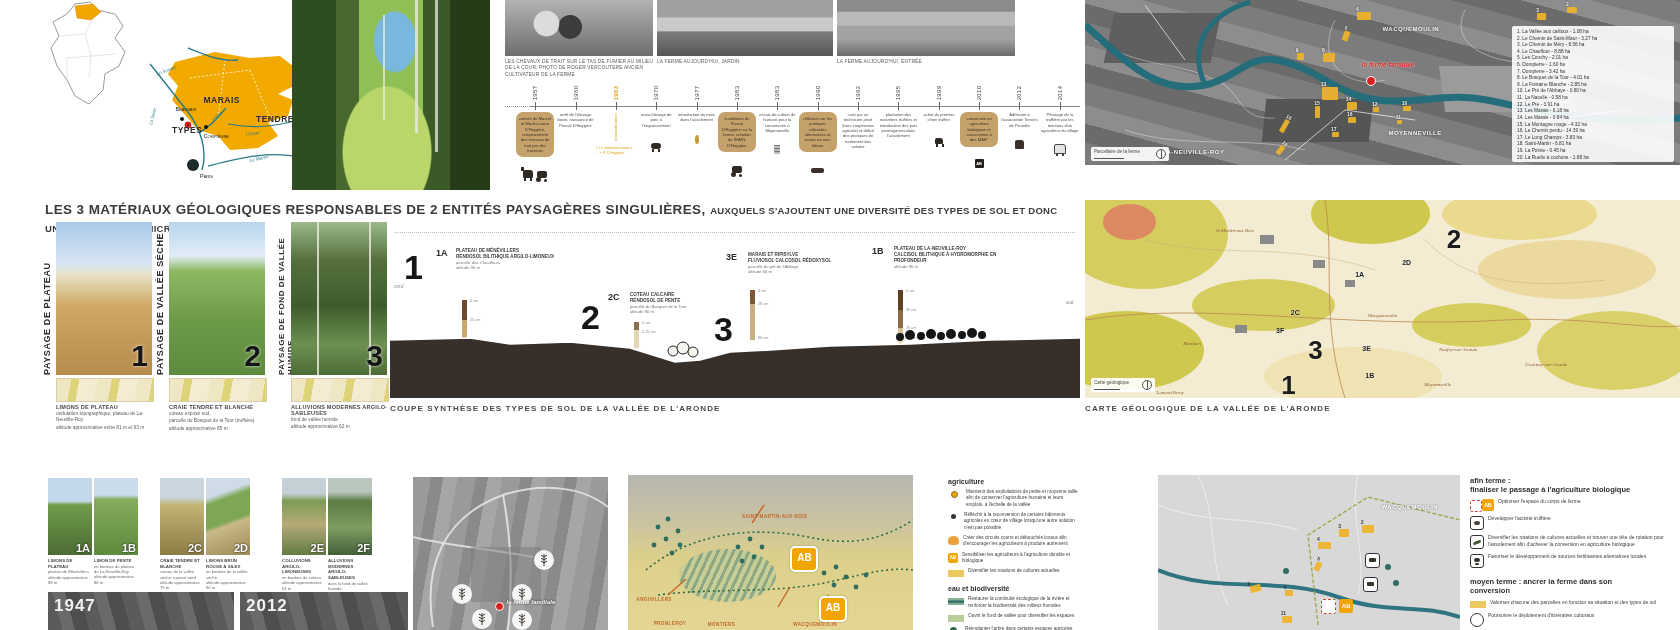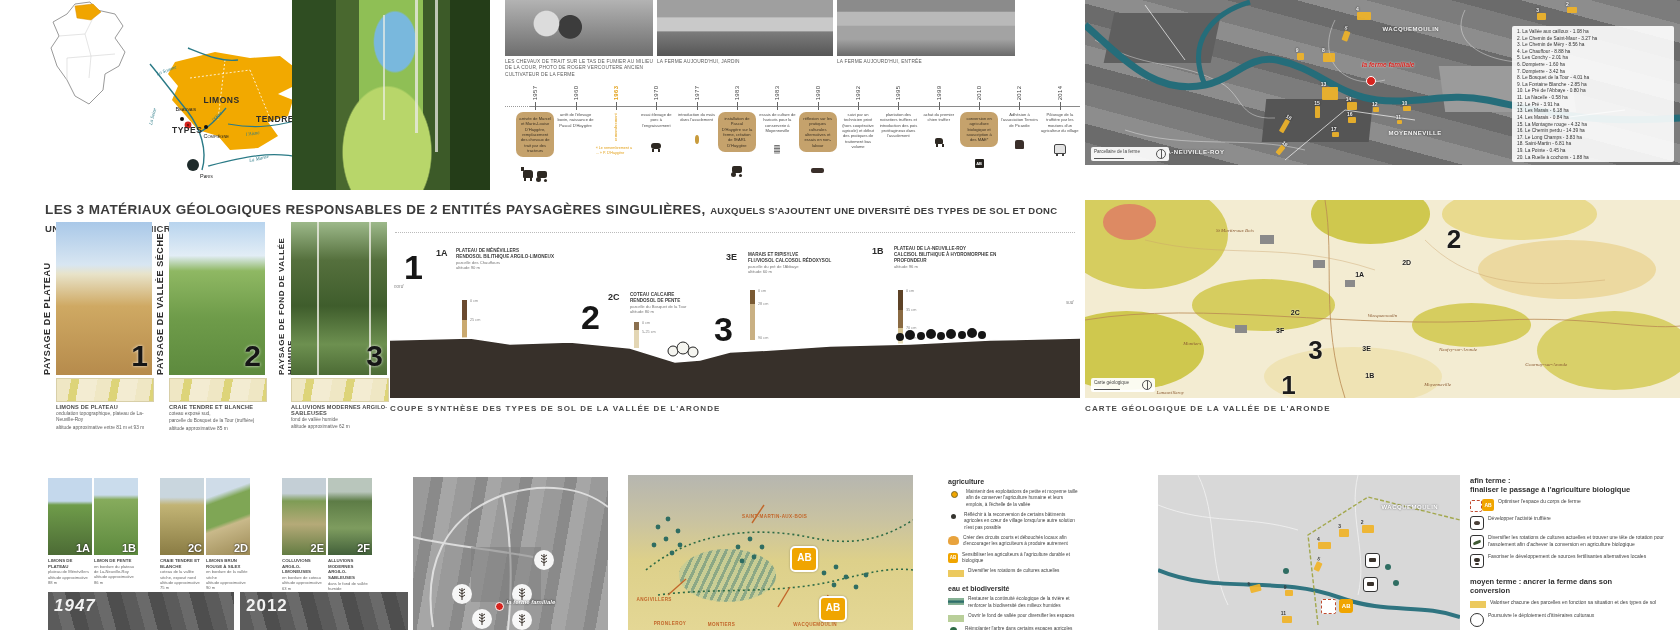--- a/index.html
+++ b/index.html
@@ -133,21 +133,21 @@
       <path d="M168,120 C140,128 120,128 98,124" stroke="#2a7a86" stroke-width="1.2" fill="none"></path>
       <path d="M172,158 C140,150 110,158 78,166" stroke="#2a7a86" stroke-width="1.2" fill="none"></path>
       <circle cx="63" cy="165" r="6" fill="#1d2a2a"></circle>
       <circle cx="52" cy="119" r="2" fill="#111"></circle>
       <circle cx="76" cy="127" r="2" fill="#111"></circle>
       <circle cx="58" cy="125" r="3.4" fill="#d6231e"></circle>
       <circle cx="58" cy="125" r="1.2" fill="#7a1410"></circle>
     </svg>
     <div>
 
-        <div class="abs" style="font-size: 8.5px; font-weight: bold; color: rgb(44, 44, 44); letter-spacing: 0.5px; left: 42%; top: 50%;">LIMONS</div>
+        <div class="abs" style="font-size: 8.5px; font-weight: bold; color: rgb(44, 44, 44); letter-spacing: 0.5px; left: 42%; top: 50%;">MARAIS</div>
 
         <div class="abs" style="font-size: 8.5px; font-weight: bold; color: rgb(44, 44, 44); letter-spacing: 0.5px; left: 72%; top: 60%;">TENDRE</div>
 
         <div class="abs" style="font-size: 8.5px; font-weight: bold; color: rgb(44, 44, 44); letter-spacing: 0.5px; left: 24%; top: 66%;">TYPES</div>
       </div>
     <div>
 
         <div class="abs" style="font-size: 5.5px; color: rgb(34, 34, 34); font-variant: small-caps; left: 26%; top: 56%;">Beauvais</div>
 
         <div class="abs" style="font-size: 5.5px; color: rgb(34, 34, 34); font-variant: small-caps; left: 42%; top: 70%;">Compiègne</div>
@@ -670,21 +670,21 @@
       <div class="mcap-l">en bordure de coteau</div>
       <div class="mcap-l">altitude approximative 63 m</div>
   </div>
   <div class="abs" style="left:328px;top:558px;width:44px;">
     <div class="mcap-t">ALLUVIONS MODERNES ARGILO-SABLEUSES</div>
       <div class="mcap-l">dans le fond de vallée humide</div>
       <div class="mcap-l">altitude approximative 62 m</div>
   </div>
 
   <div class="abs aerial-dark" style="left:48px;top:592px;width:186px;height:38px;">
-    <span class="yearmark abs" style="left:6px;top:4px;font-style:italic;">1947</span>
+    <span class="yearmark abs" style="left:6px;top:4px;">1947</span>
   </div>
   <div class="abs aerial-dark" style="left:240px;top:592px;width:168px;height:38px;">
     <span class="yearmark abs" style="left:6px;top:4px;">2012</span>
   </div>
 
   <div class="abs" style="left:413px;top:477px;width:195px;height:153px;background:repeating-linear-gradient(100deg,#9a9a9a 0 18px,#8a8a8a 18px 30px,#a6a6a6 30px 44px);overflow:hidden;">
     <svg width="195" height="153" viewBox="0 0 195 153" style="position:absolute;left:0;top:0;">
       <path d="M20,150 C10,90 30,40 90,18 M90,18 C130,5 170,10 195,30 M95,153 C100,100 98,60 90,18 M0,60 C40,70 80,72 120,80" stroke="#e8e8e8" stroke-width="2" fill="none" opacity=".85"></path>
       <rect x="58" y="70" width="70" height="55" fill="#7e7e7e" opacity=".55"></rect>
     </svg>

